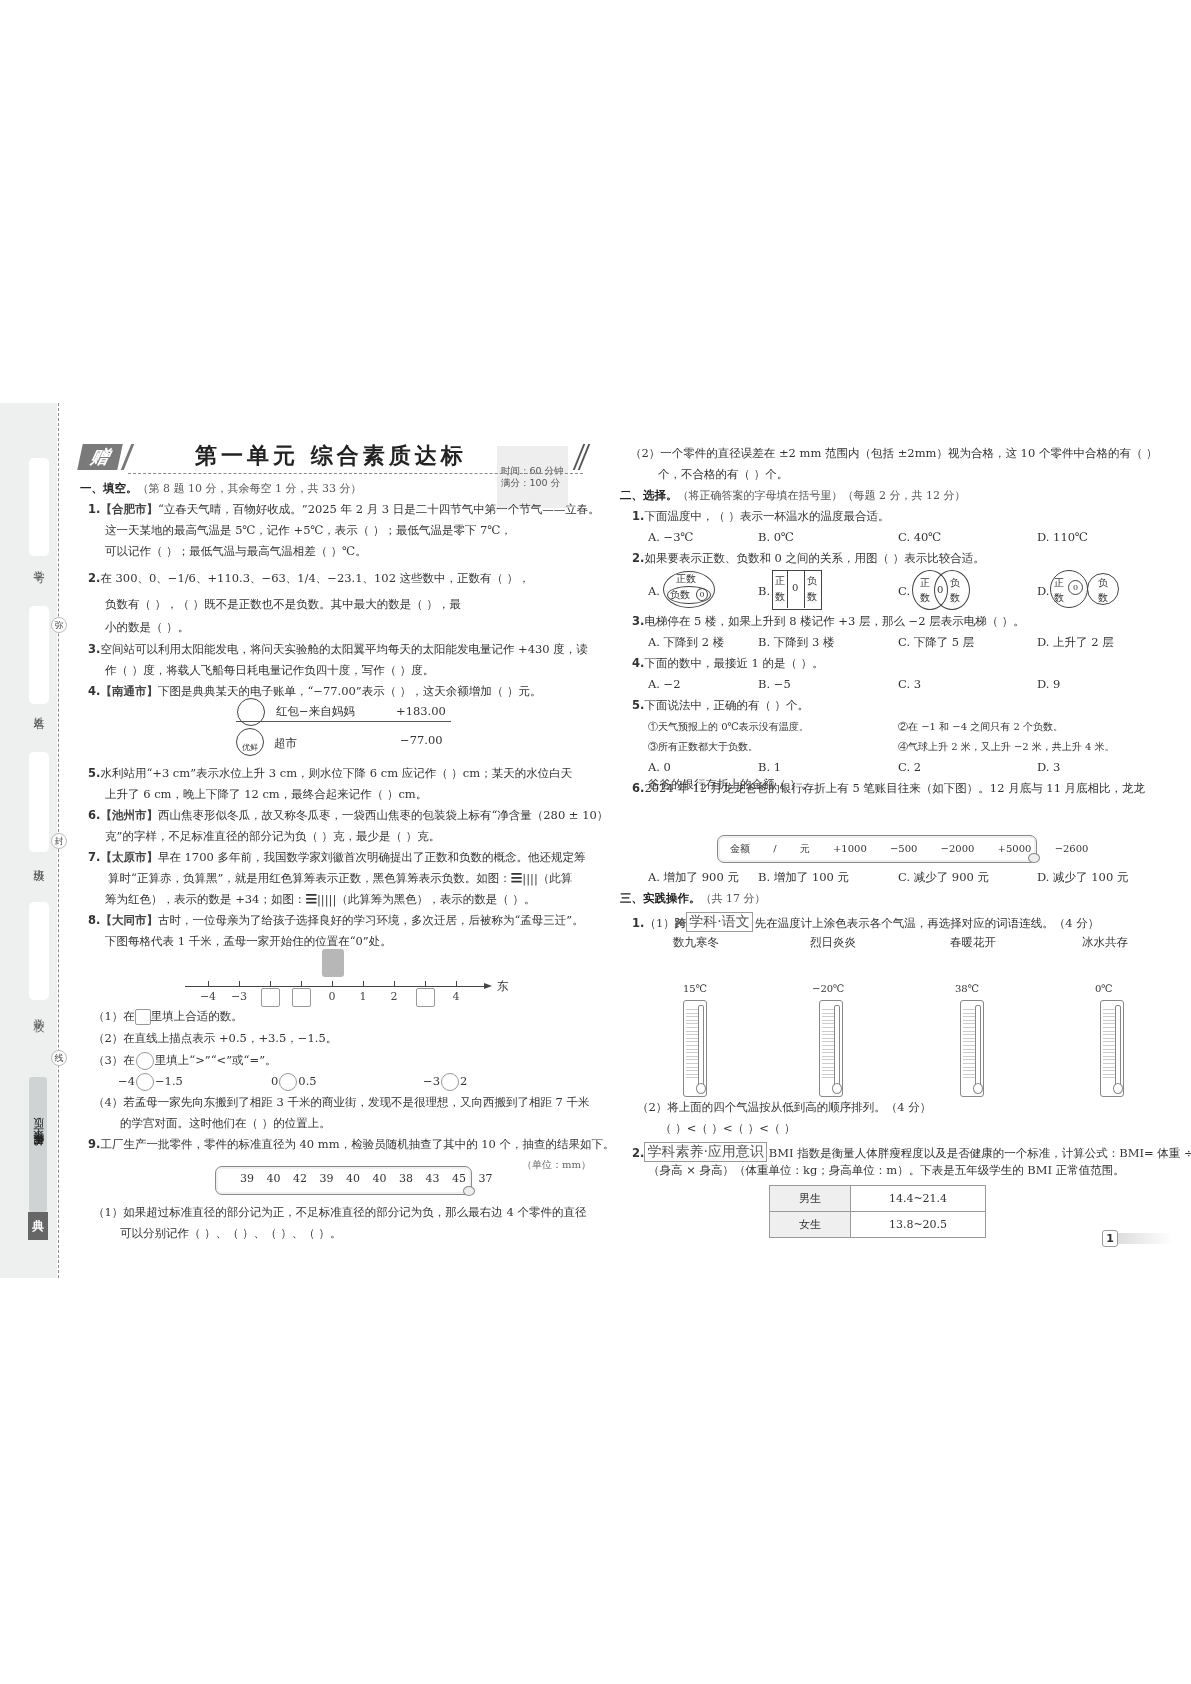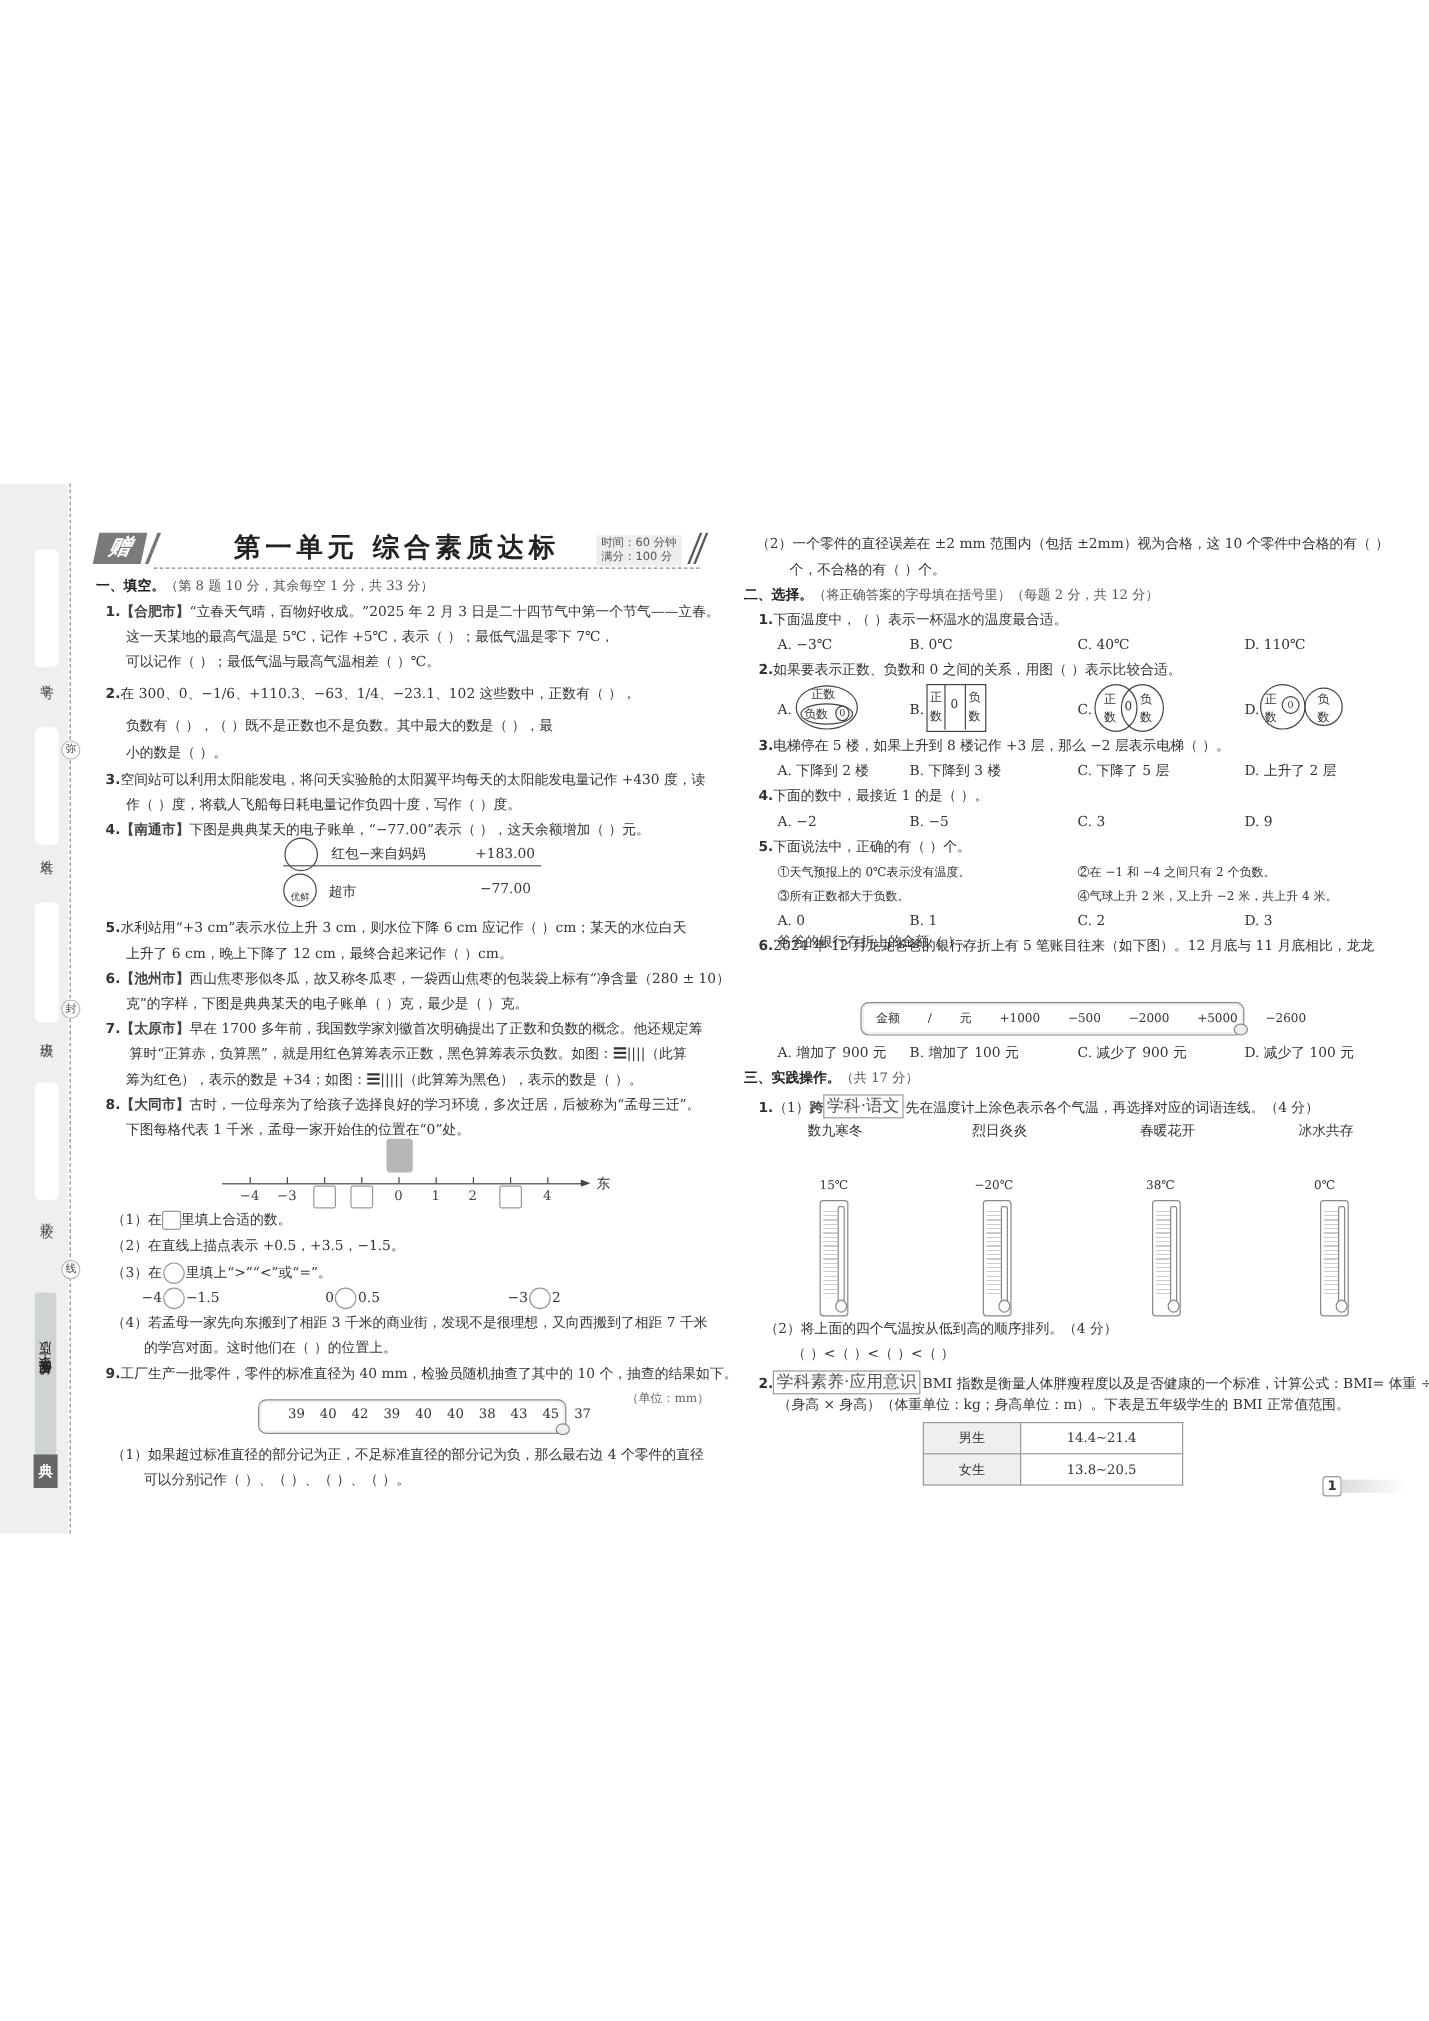--- a/index.html
+++ b/index.html
@@ -11,21 +11,21 @@
   .dash-line{position:absolute;left:58px;top:403px;width:0;height:875px;border-left:1px dashed #888;}
   .slot{position:absolute;left:29px;width:20px;background:#fff;border-radius:5px;}
   .vlabel{position:absolute;left:30px;writing-mode:vertical-rl;font-size:11px;color:#555;letter-spacing:2px;}
   .cut{position:absolute;left:51px;width:14px;height:14px;border-radius:50%;background:#fff;border:1px solid #bbb;font-size:9px;text-align:center;line-height:14px;color:#444;}
   .brand{position:absolute;left:29px;top:1077px;width:18px;height:135px;background:#cfd3d3;border-radius:3px;writing-mode:vertical-rl;transform:rotate(180deg);font-size:10.5px;color:#222;font-family:"DejaVu Sans",sans-serif;text-align:center;line-height:18px;}
   .brand-logo{position:absolute;left:28px;top:1212px;width:20px;height:28px;background:#666;color:#fff;font-size:12px;font-weight:bold;text-align:center;line-height:28px;font-family:"DejaVu Sans",sans-serif;}
   
   .gift{position:absolute;left:80px;top:444px;width:40px;height:26px;background:#7a7a7a;color:#fff;font-weight:bold;font-style:italic;font-size:18px;text-align:center;line-height:26px;transform:skewX(-12deg);}
   .gift-slash{position:absolute;left:126px;top:444px;width:3px;height:26px;background:#777;transform:skewX(-22deg);}
   .title{position:absolute;left:195px;top:441px;font-size:22px;font-weight:bold;letter-spacing:4px;color:#222;}
-  .meta{position:absolute;left:497px;top:446px;background:#eeeeee;font-size:9.5px;color:#555;line-height:12px;padding:1px 4px;font-family:"DejaVu Sans",sans-serif;}
+  .meta{position:absolute;left:497px;top:446px;background:#eeeeee;font-size:9.5px;color:#555;line-height:12px;padding:19px 4px;font-family:"DejaVu Sans",sans-serif;}
   .meta-slash{position:absolute;left:578px;top:444px;width:3px;height:26px;border-left:2px solid #555;border-right:2px solid #555;transform:skewX(-22deg);}
   .hdr-dash{position:absolute;left:128px;top:473px;width:455px;border-top:1px dashed #888;}
   
   .ln{position:absolute;white-space:nowrap;font-size:11.5px;color:#333;}
   .sec{font-weight:bold;color:#222;font-family:"DejaVu Sans",sans-serif;}
   .sec small{font-weight:normal;color:#555;font-family:"DejaVu Serif",serif;font-size:11px;}
   .num{font-family:"DejaVu Sans",sans-serif;font-weight:bold;}
   .tag{font-weight:bold;color:#444;}
   
   .bill-line{position:absolute;left:236px;top:721px;width:215px;border-top:1px solid #555;}
@@ -104,21 +104,21 @@
 <div class="ln" style="left:396px;top:704px">+183.00</div>
 <div class="bill-line"></div>
 <div class="circ" style="left:236px;top:728px;font-size:8px;text-align:center;line-height:38px">优鲜</div>
 <div class="ln" style="left:274px;top:736px">超市</div>
 <div class="ln" style="left:400px;top:733px">−77.00</div>
 
 <div class="ln" style="left:88px;top:766px"><span class="num">5.</span><span>水利站用“+3 cm”表示水位上升 3 cm，则水位下降 6 cm 应记作（      ）cm；某天的水位白天</span></div>
 <div class="ln" style="left:105px;top:787px">上升了 6 cm，晚上下降了 12 cm，最终合起来记作（      ）cm。</div>
 
 <div class="ln" style="left:88px;top:808px"><span class="num">6.</span><span class="tag">【池州市】</span><span>西山焦枣形似冬瓜，故又称冬瓜枣，一袋西山焦枣的包装袋上标有“净含量（280 ± 10）</span></div>
-<div class="ln" style="left:105px;top:829px">克”的字样，下图是典典某天的电子账单（      ）克，最少是（      ）克。</div>
+<div class="ln" style="left:105px;top:829px">克”的字样，不足标准直径的部分记为负（      ）克，最少是（      ）克。</div>
 
 <div class="ln" style="left:88px;top:850px"><span class="num">7.</span><span class="tag">【太原市】</span><span>早在 1700 多年前，我国数学家刘徽首次明确提出了正数和负数的概念。他还规定筹</span></div>
 <div class="ln" style="left:108px;top:871px">算时“正算赤，负算黑”，就是用红色算筹表示正数，黑色算筹表示负数。如图：☰||||（此算</div>
 <div class="ln" style="left:105px;top:892px">筹为红色），表示的数是 +34；如图：☰|||||（此算筹为黑色），表示的数是（      ）。</div>
 
 <div class="ln" style="left:88px;top:913px"><span class="num">8.</span><span class="tag">【大同市】</span><span>古时，一位母亲为了给孩子选择良好的学习环境，多次迁居，后被称为“孟母三迁”。</span></div>
 <div class="ln" style="left:105px;top:934px">下图每格代表 1 千米，孟母一家开始住的位置在“0”处。</div>
 
 <div class="abs" style="left:322px;top:949px;width:22px;height:28px;background:#999;border-radius:3px;opacity:.7"></div>
 <div class="numline"></div>

